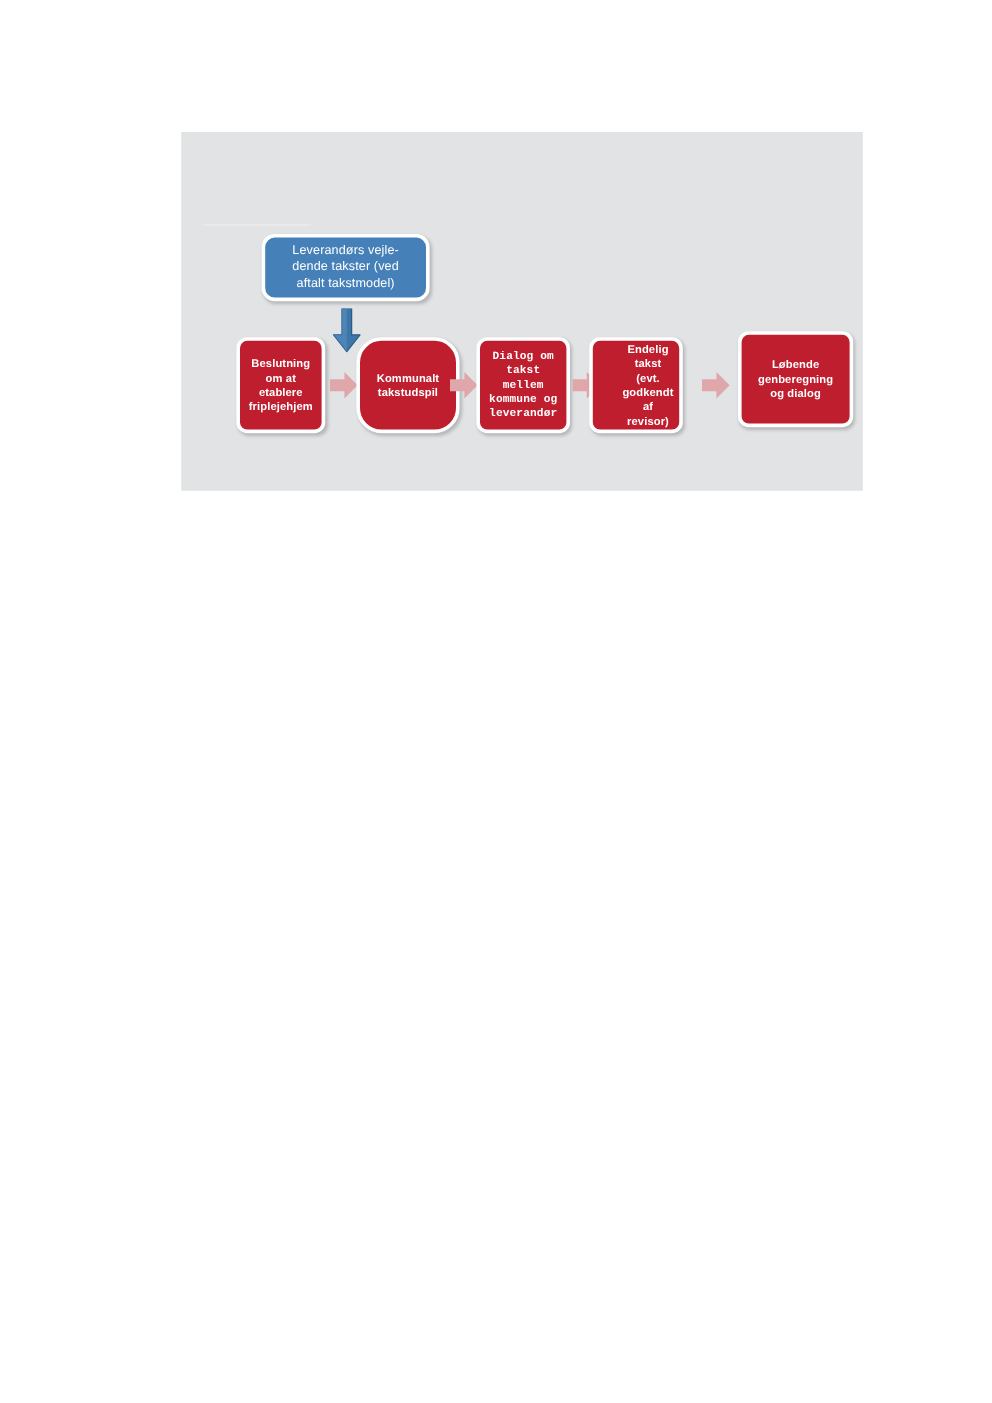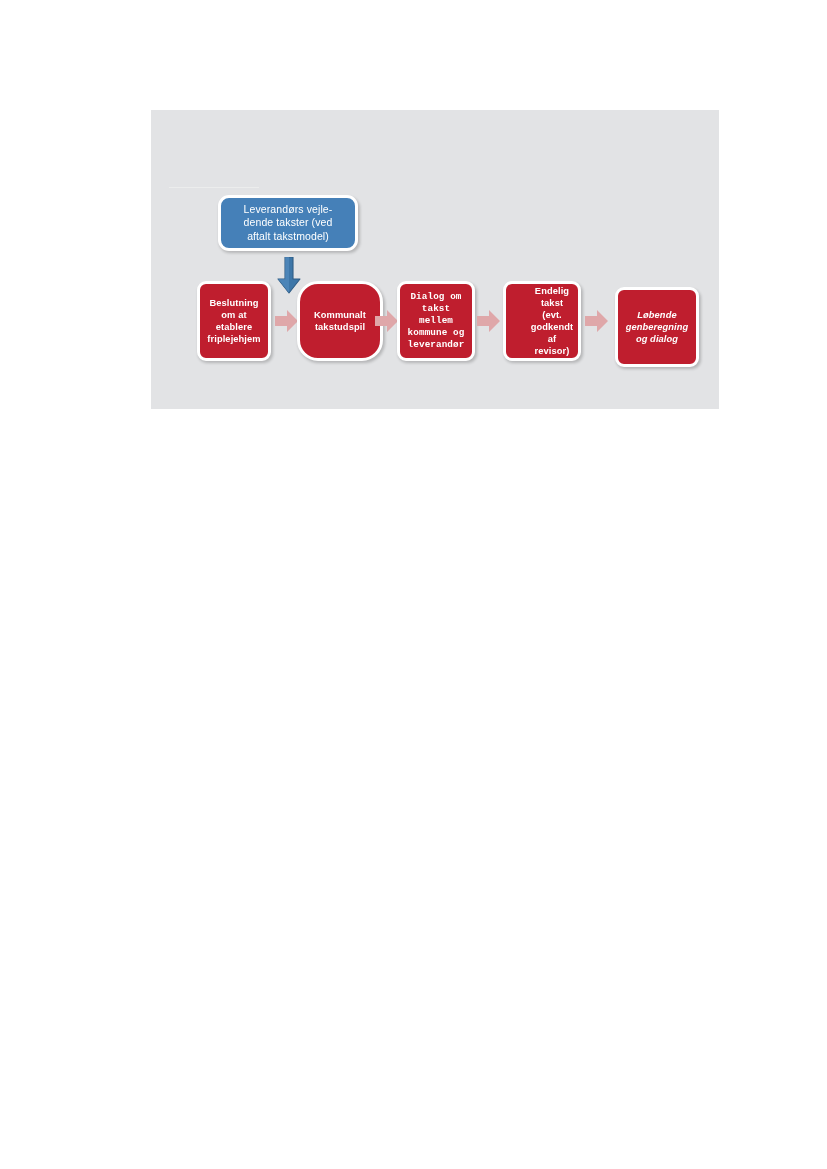--- a/index.html
+++ b/index.html
@@ -82,22 +82,22 @@
     font-size: 9.3px;
     font-weight: bold;
   }
   .node.red .label { line-height: 1.3; }
 
   
   #node-supplier  { left: 67px;  top: 85px;  width: 140px; height: 56px; }
   #node-step-1    { left: 46px;  top: 171px; width: 74px;  height: 80px; text-align: center; }
   #node-step-2    { left: 146px; top: 171px; width: 86px;  height: 80px; border-radius: 21px; }
   #node-step-3    { left: 246px; top: 171px; width: 78px;  height: 80px; font-family: Liberation Mono, monospace; }
-  #node-step-4    { left: 352px; top: 171px; width: 78px;  height: 80px; padding-left: 20px; }
-  #node-step-5    { left: 464px; top: 177px; width: 84px;  height: 80px; font-style: italic; }
+  #node-step-4    { left: 340px; top: 171px; width: 78px;  height: 80px; padding-left: 20px; }
+  #node-step-5    { left: 464px; top: 166px; width: 96px;  height: 80px; }
 
   
   .arrow-right {
     position: absolute;
     width: 24px;
     height: 22px;
     top: 200px;
   }
   .arrow-right svg { display: block; width: 100%; height: 100%; }
 

